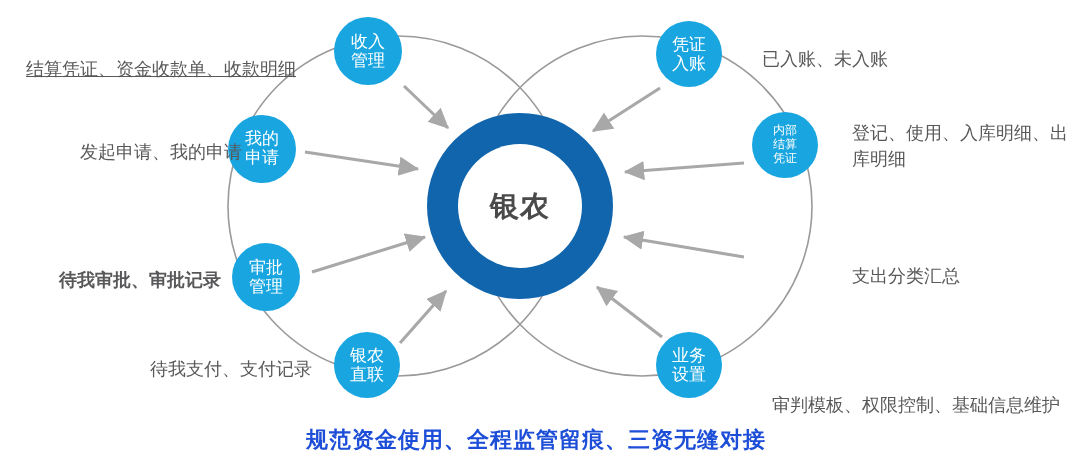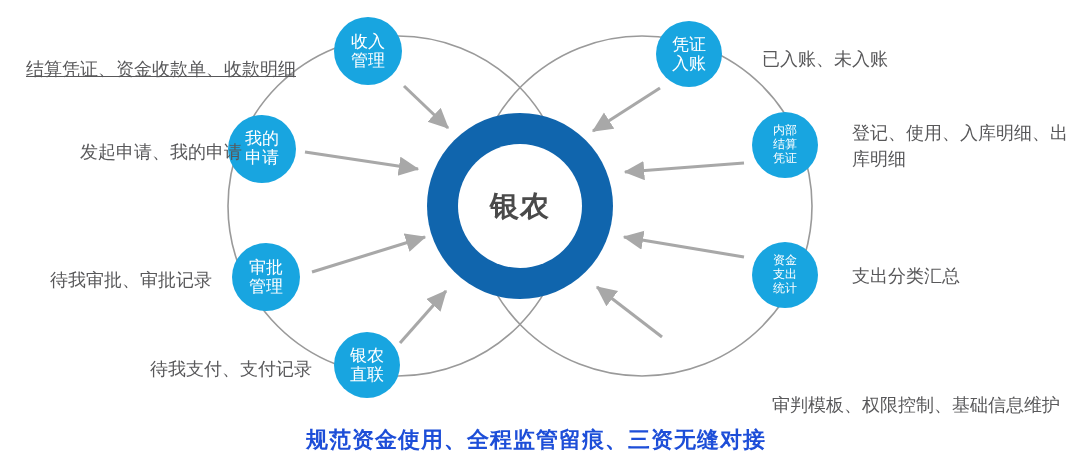--- a/index.html
+++ b/index.html
@@ -150,45 +150,44 @@
   <div class="node l2" style="left:228px;top:115px;width:68px;height:68px;font-family:Liberation Mono, monospace;">
     <span>我的</span>
     <span>申请</span>
   </div>
   <div class="label left" style="left:0px;top:139px;width:206px;margin-left:36px;">发起申请、我的申请</div>
 
   <div class="node l2" style="left:232px;top:243px;width:68px;height:68px;">
     <span>审批</span>
     <span>管理</span>
   </div>
-  <div class="label left" style="left:0px;top:267px;width:212px;">待我审批、审批记录</div>
+  <div class="label left" style="left:9px;top:267px;width:212px;font-weight:bold;">待我审批、审批记录</div>
 
   <div class="node l2" style="left:334px;top:332px;width:66px;height:66px;">
     <span>银农</span>
     <span>直联</span>
   </div>
   <div class="label left" style="left:0px;top:356px;width:312px;">待我支付、支付记录</div>
 
   <div class="node l2" style="left:656px;top:21px;width:66px;height:66px;">
     <span>凭证</span>
     <span>入账</span>
   </div>
   <div class="label right" style="left:762px;top:46px;">已入账、未入账</div>
 
   <div class="node l3" style="left:752px;top:112px;width:66px;height:66px;">
     <span>内部</span>
     <span>结算</span>
     <span>凭证</span>
   </div>
   <div class="label right two-line" style="left:852px;top:120px;width:220px;">登记、使用、入库明细、出库明细</div>
 
-  <div class="node l3" style="left:752px;top:242px;width:66px;height:66px;">
-    <span>资金</span>
-    <span>支出</span>
-    <span>统计</span>
-  </div>
   <div class="label right" style="left:852px;top:263px;">支出分类汇总</div>
 
+  <div class="node l2" style="left:656px;top:332px;width:66px;height:66px;">
+    <span>业务</span>
+    <span>设置</span>
+  </div>
   <div class="label right" style="left:772px;top:357px;margin-top:35px;">审判模板、权限控制、基础信息维护</div>
 
   <div class="footer">规范资金使用、全程监管留痕、三资无缝对接</div>
 
 </div>
 
 </body></html>

